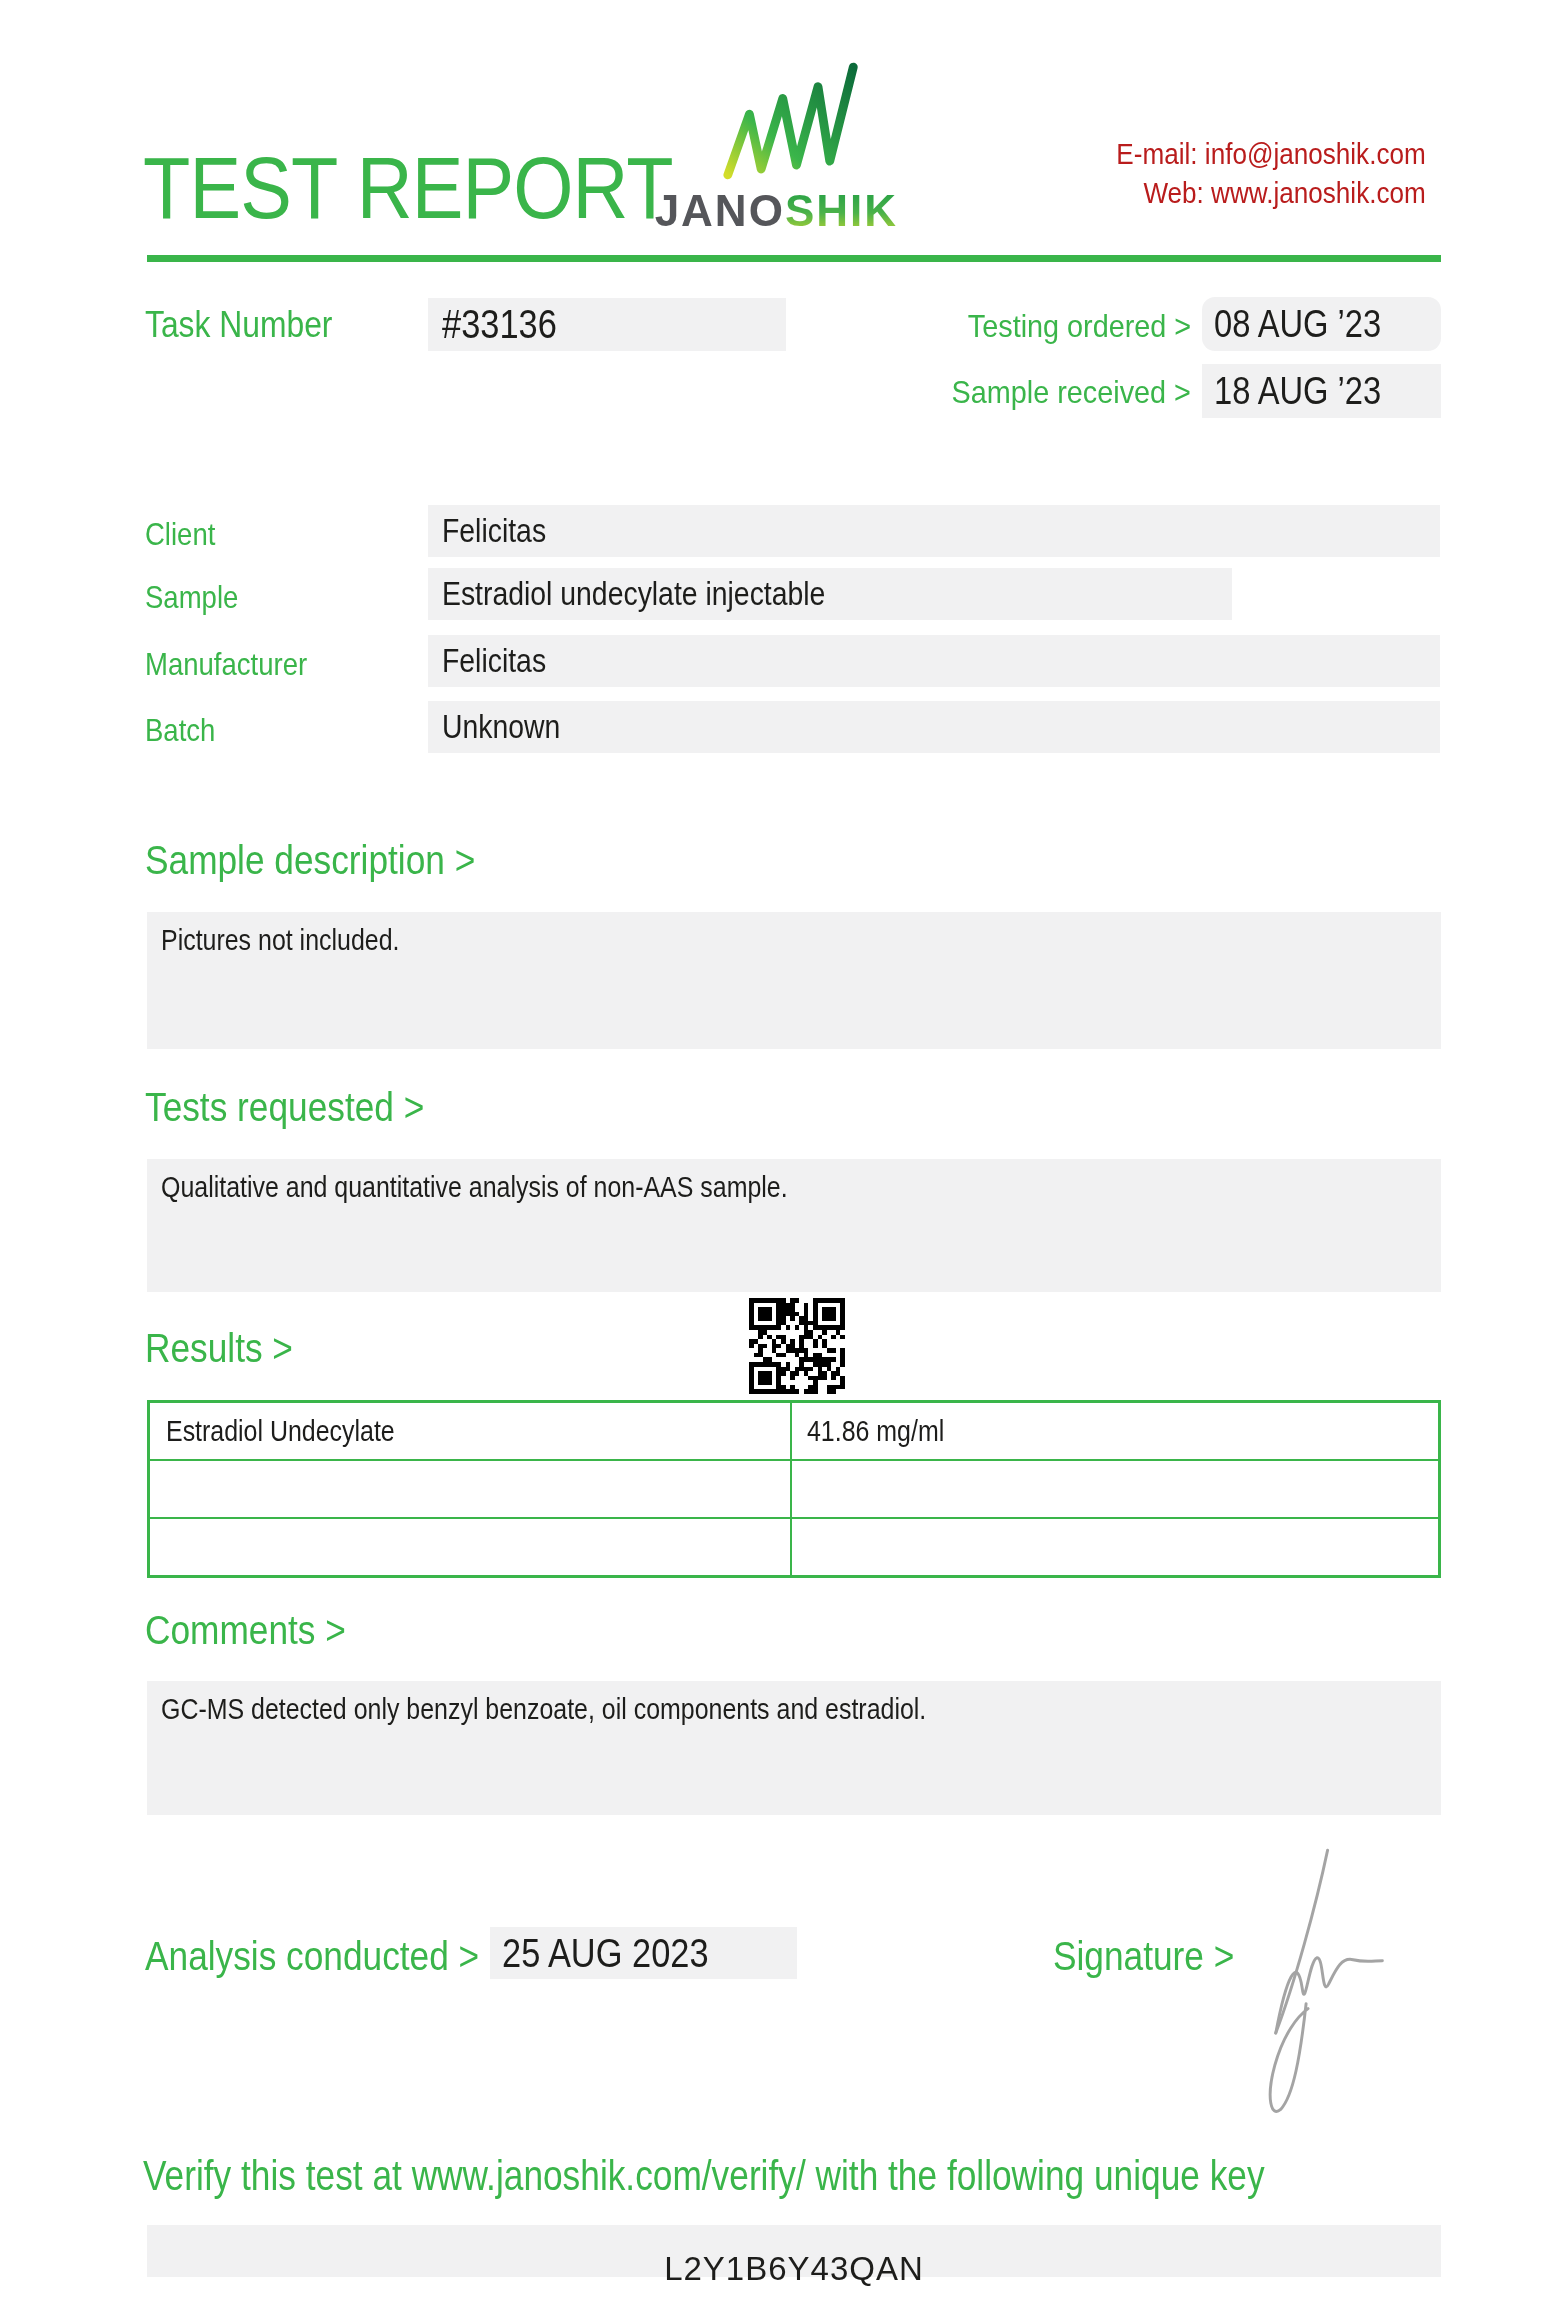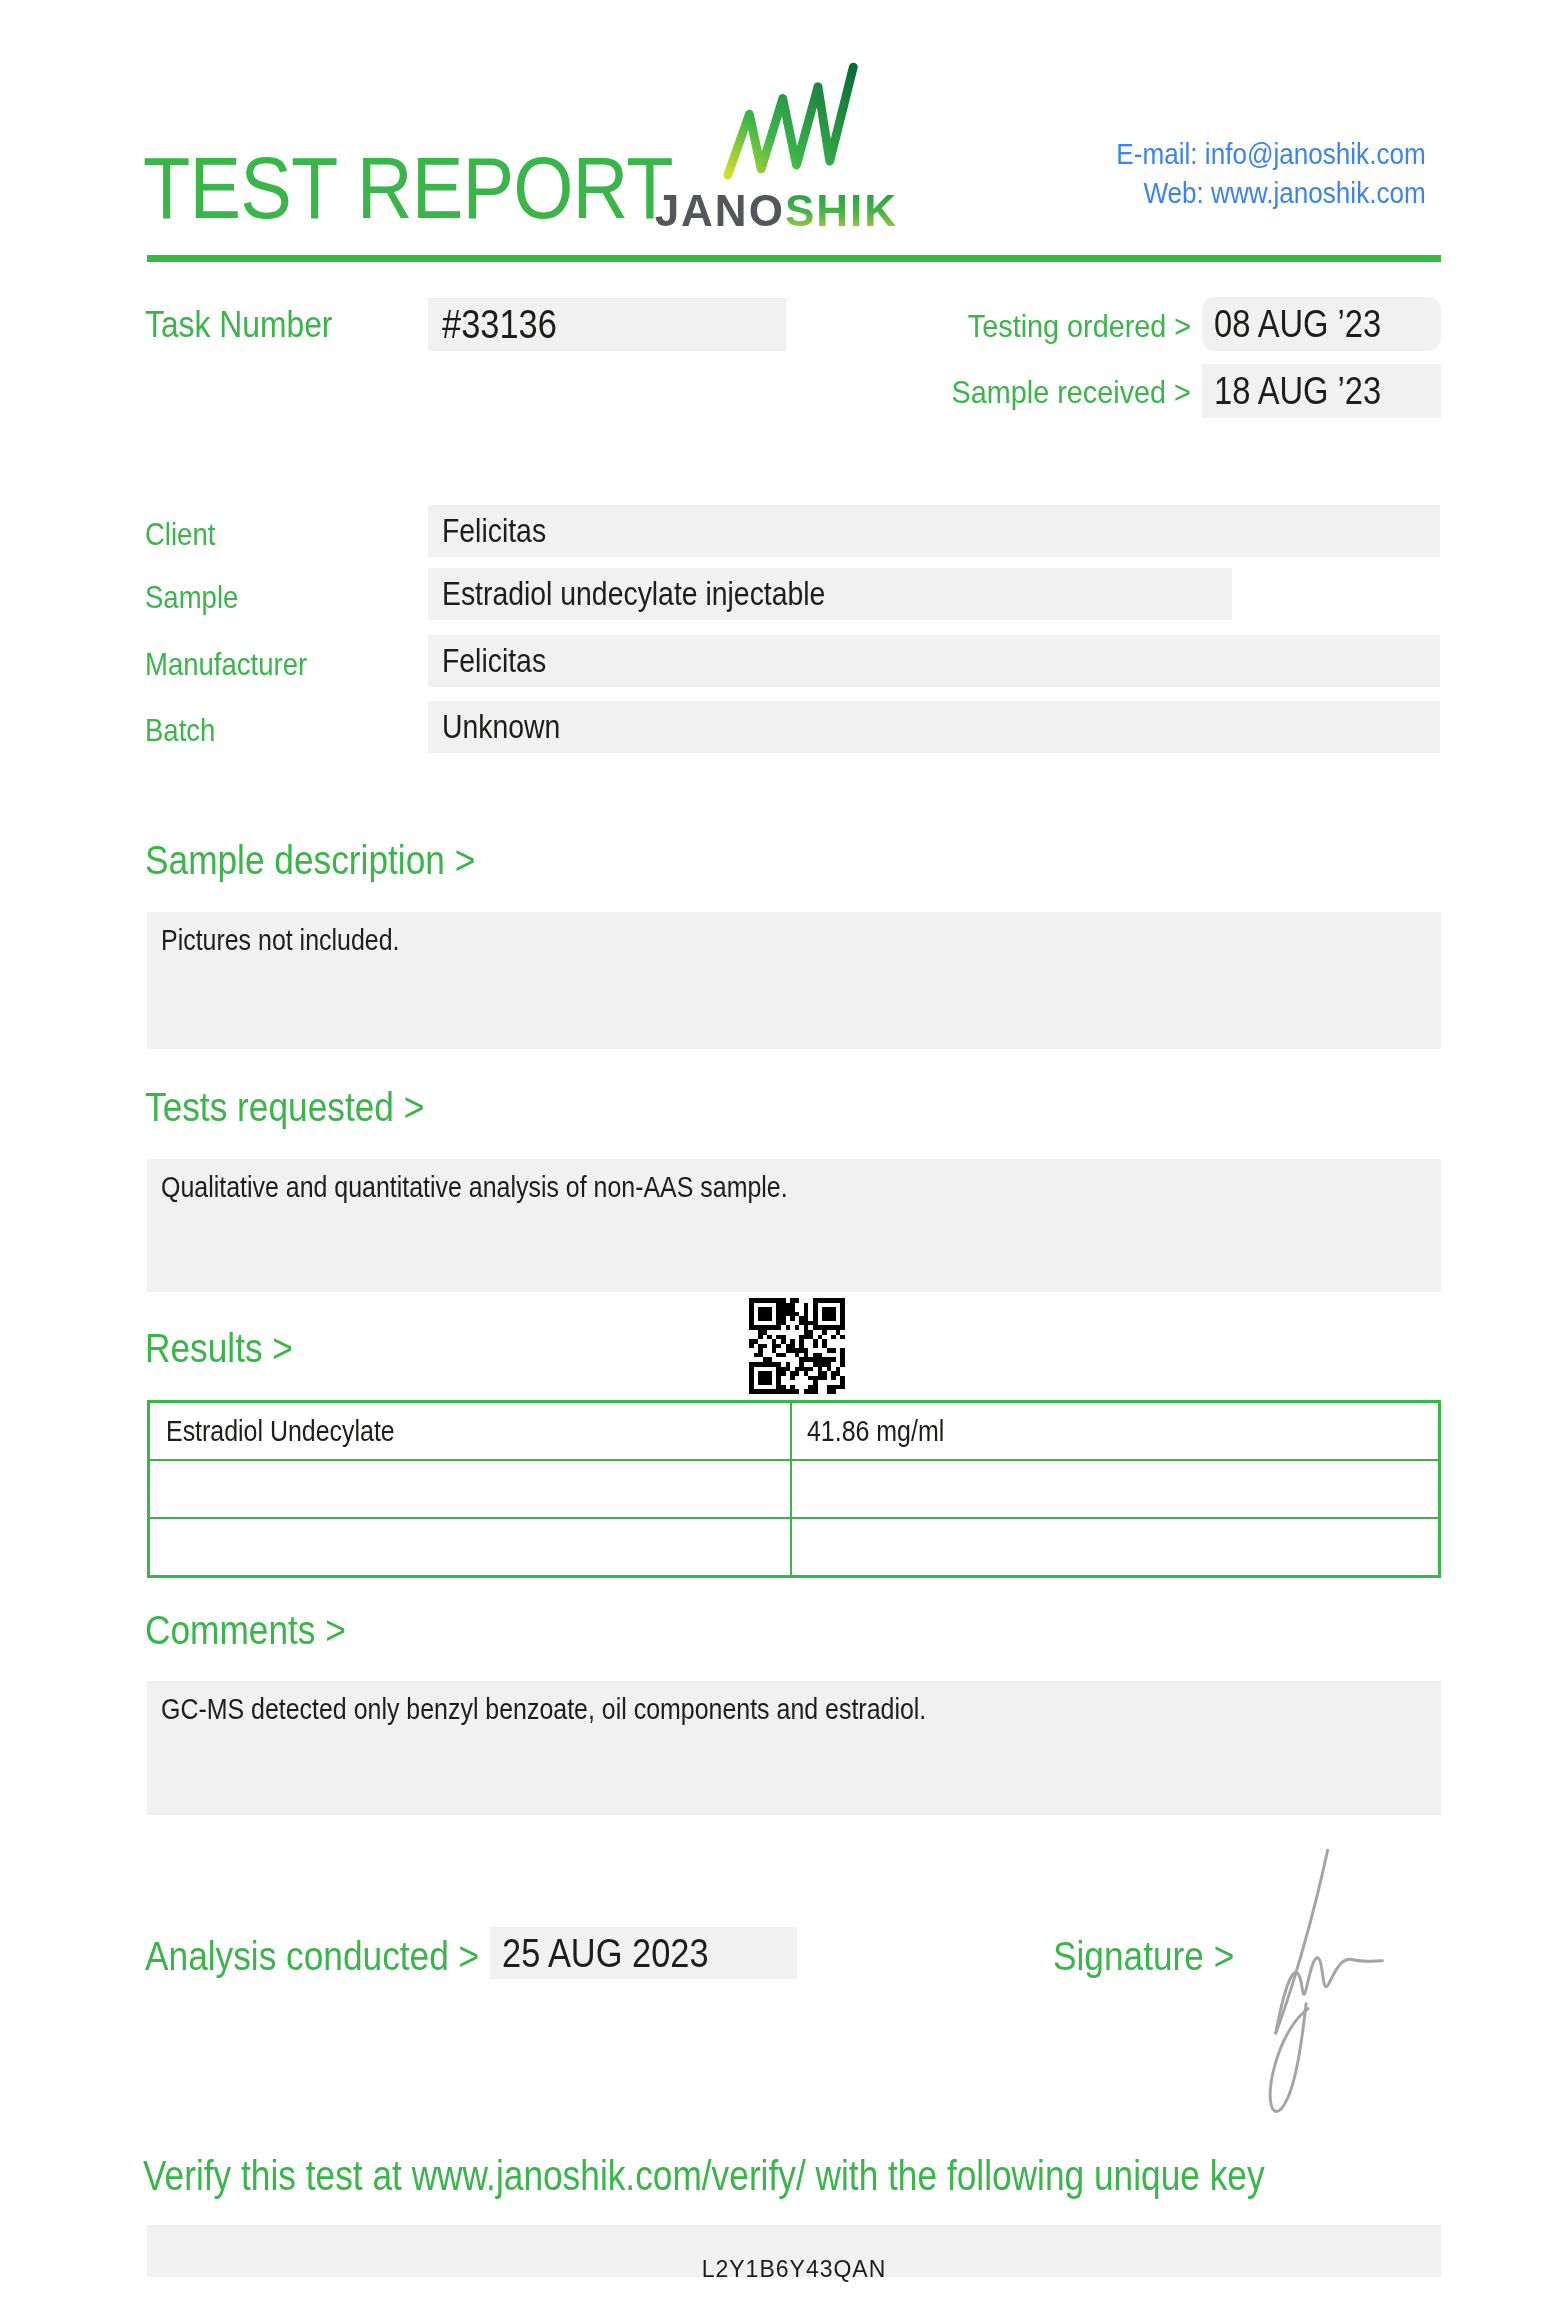--- a/index.html
+++ b/index.html
@@ -1,20 +1,20 @@
 <!DOCTYPE html>
 <html><head>
 <meta charset="utf-8">
 <style>
   html,body{margin:0;padding:0;background:#ffffff;}
   .page{position:relative;width:1568px;height:2313px;background:#ffffff;overflow:hidden;
         font-family:"Liberation Sans", sans-serif;color:#1d1d1b;}
   .abs{position:absolute;}
   .green{color:#3ab54a;}
-  .graytx{color:#3b82f6;}
+  .graytx{color:#b91c1c;}
   .fieldbox{background:#f1f1f2;}
   .cx{transform:scaleX(0.86);transform-origin:0 50%;white-space:nowrap;display:inline-block;}
   .cx84{transform:scaleX(0.84);transform-origin:0 50%;white-space:nowrap;display:inline-block;}
   .cxr{transform:scaleX(0.9);transform-origin:100% 50%;white-space:nowrap;display:inline-block;}
   .title{font-size:88px;letter-spacing:-1px;transform:scaleX(0.88);transform-origin:0 50%;white-space:nowrap;display:inline-block;}
   .heading{font-size:41px;}
   .label-sm{font-size:32px;}
   .value-md{font-size:33px;}
   .value-lg{font-size:40px;}
   .body-tx{font-size:29px;line-height:37px;}
@@ -416,17 +416,17 @@
         <path d="M57,230 C68,172 79,150 84,184 C87,208 91,156 99,153 C106,151 104,194 111,180 C118,166 124,152 136,155 C148,158 158,156 166,156"></path>
         <path d="M88,200 C82,254 75,294 62,308 C52,317 47,296 56,263 C65,231 79,213 90,205"></path>
       </g>
     </svg>
   </div>
 
   <div class="abs green" style="left:143px;top:2152px;font-size:42px;">
     <span class="cx84">Verify this test at www.janoshik.com/verify/ with the following unique key</span>
   </div>
   <div class="abs fieldbox vmid" style="left:147px;top:2225px;width:1294px;height:52px;justify-content:center;">
-    <span style="font-size:23px;letter-spacing:1px;margin-top:36px;">L2Y1B6Y43QAN</span>
+    <span style="font-size:33px;letter-spacing:1px;margin-top:36px;">L2Y1B6Y43QAN</span>
   </div>
 
 </div>
 
 
 </body></html>

